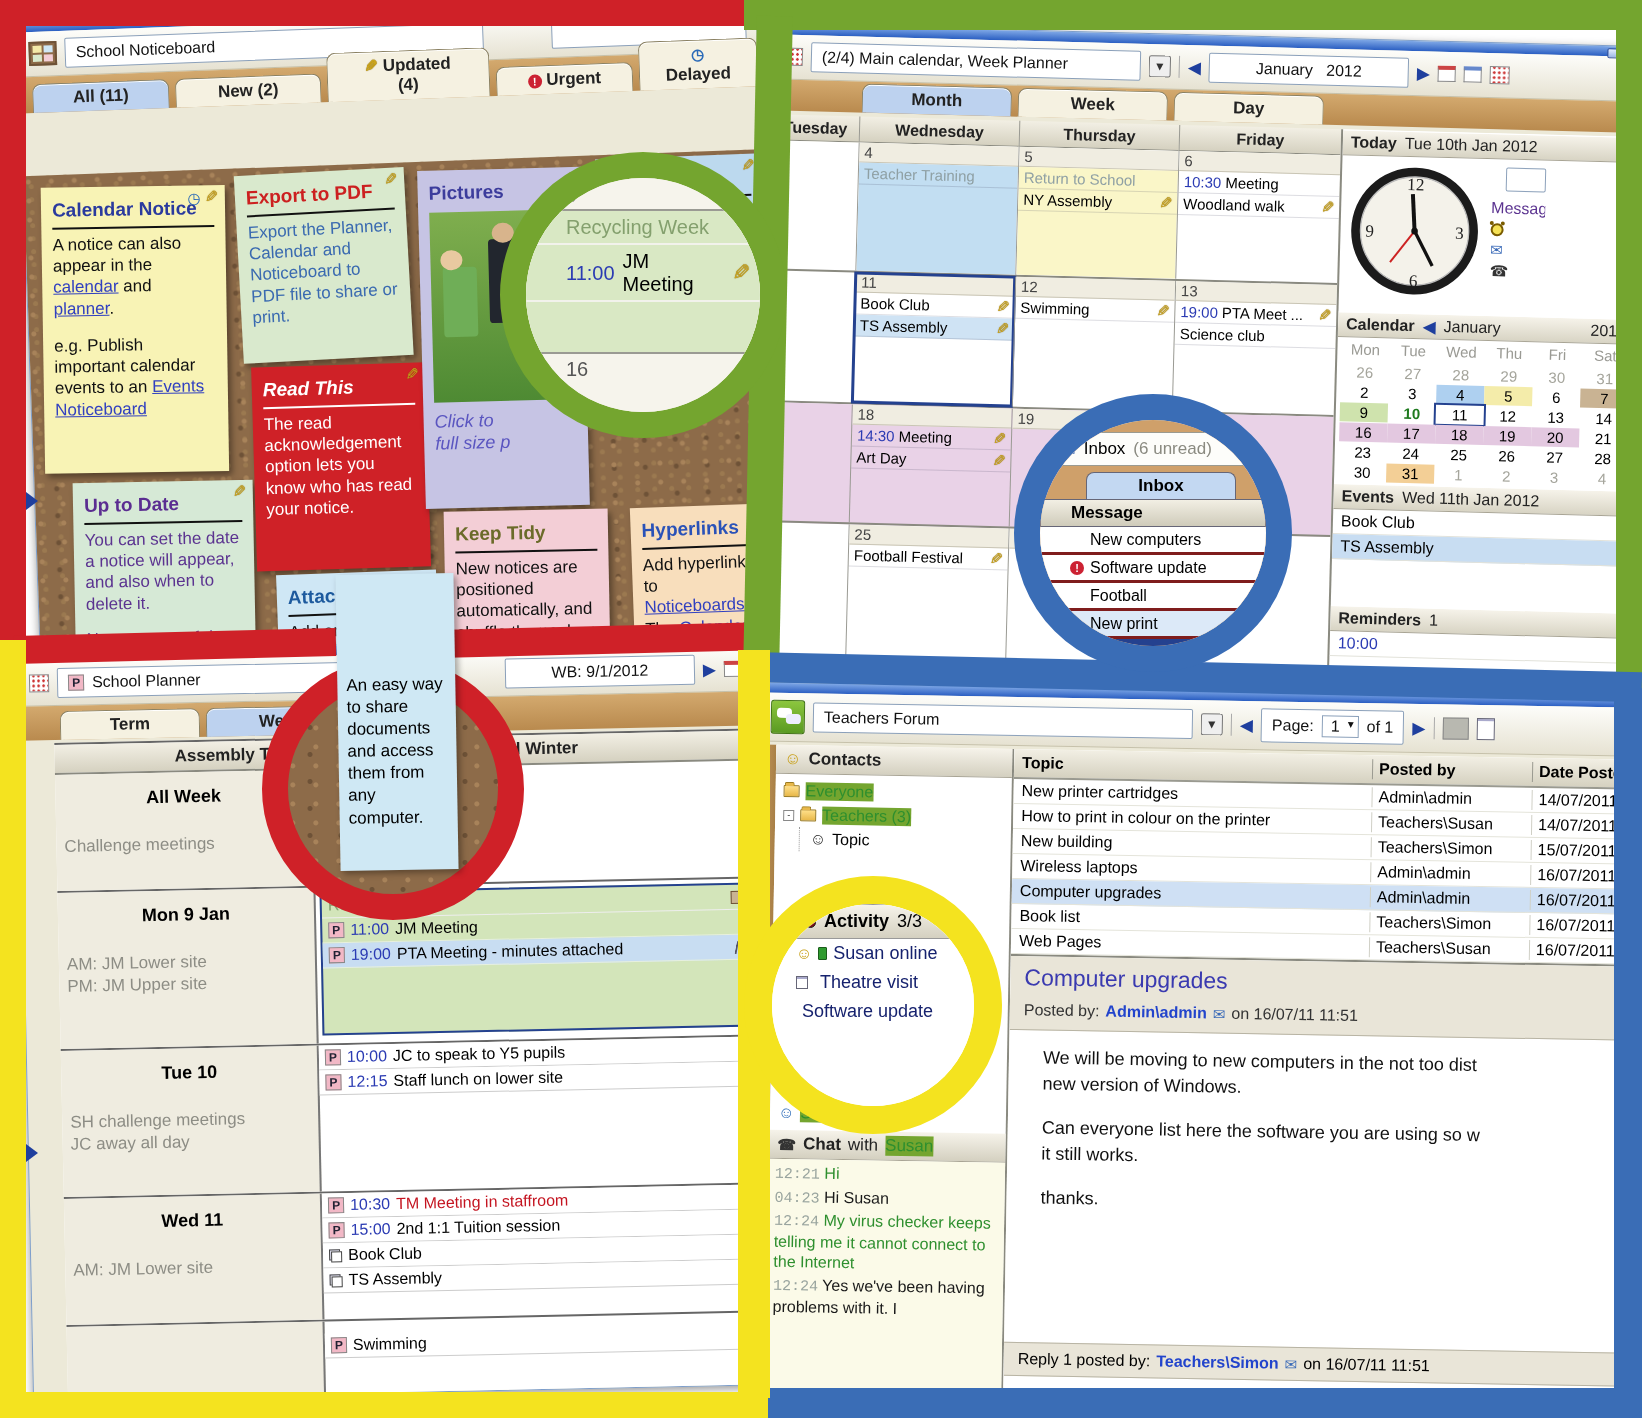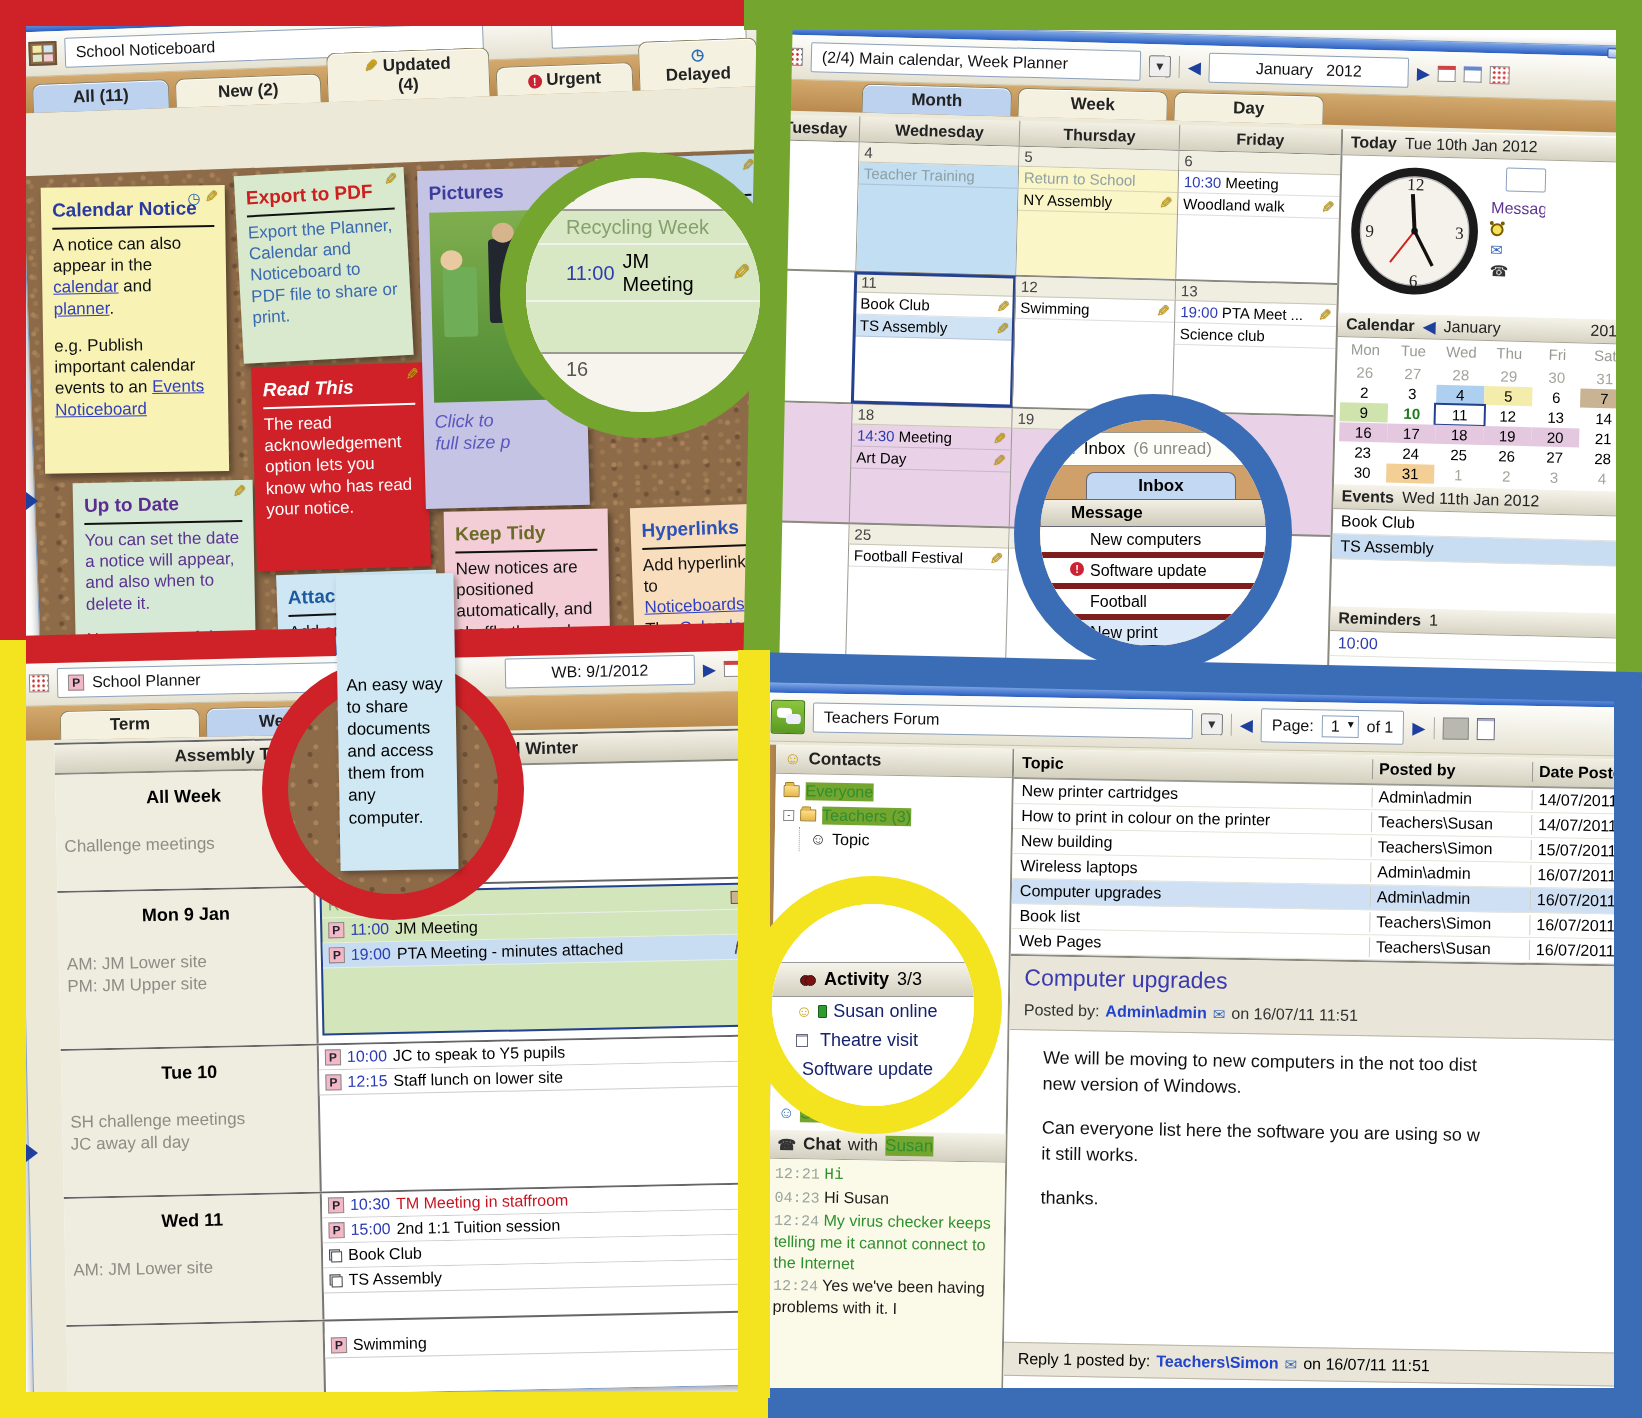--- a/index.html
+++ b/index.html
@@ -166,27 +166,27 @@
 .mag .gev .t{color:#2b3bb3}
 .mag .gfill{background:#d9e8c4;height:52px;border-bottom:2px solid #9a9a93}
 .mag .row16{padding:4px 10px 2px 40px;color:#555}
 
 
 .inb{position:absolute;inset:0;background:#cfa06a;font-size:15px}
 .inb .bar{display:flex;align-items:center;gap:8px;background:#fdfdfa;border:1px solid #9a9a90;border-radius:4px;margin:12px 10px 6px;padding:6px 8px;font-size:17px}
 .inb .cnt{color:#8a8a80}
 .inb .tab{background:#c3d8f2;border:1px solid #667;border-bottom:none;border-radius:8px 8px 0 0;margin:4px 30px 0 46px;text-align:center;font-weight:bold;font-size:17px;padding:3px}
 .inb .mhd{background:linear-gradient(#f2efe4,#cfcbba);border:1px solid #667;font-weight:bold;font-size:17px;padding:3px 12px 3px 30px}
-.inb .mrow{background:#fff;display:flex;gap:6px;padding:4px 10px 3px 30px;font-size:16px;border-bottom:6px solid #7f1d1d}
+.inb .mrow{background:#fff;display:flex;align-items:center;gap:6px;padding:4px 10px 3px 30px;font-size:16px;border-bottom:3px solid #7f1d1d}
 .inb .mrow.sel{background:#dce9f8}
 .inb .foot{background:#24418f;height:18px}
 
 
 .act{position:absolute;inset:0;background:#fff;font-size:18px}
-.act .ahdr{display:flex;align-items:center;gap:8px;background:linear-gradient(#f6f3ea,#d4d0c0);border-top:1px solid #999;border-bottom:1px solid #999;padding:6px 8px 6px 28px;font-weight:bold;margin-top:58px}
+.act .ahdr{display:flex;align-items:center;gap:8px;background:linear-gradient(#f6f3ea,#d4d0c0);border-top:1px solid #999;border-bottom:1px solid #999;padding:6px 8px 6px 28px;font-weight:bold;}
 .act .arow{display:flex;align-items:center;gap:6px;padding:4px 6px 4px 24px;color:#16226e}
 
 
 .sharenote{position:absolute;z-index:46;background:#cfe8f4;box-shadow:3px 3px 6px rgba(0,0,0,.35);padding:8px 9px;font-size:17px;line-height:1.3}
 </style>
 </head>
 <body>
 
 <div class="stage">
 
@@ -714,21 +714,21 @@
                 <span class="green">School</span>
               </div>
           </div>
           <div class="fhdr">
               <span class="i-phone">☎</span>
               <span>Chat</span>
               <span style="font-weight:normal">with</span>
               <span class="green" style="color:#2e8f2e;font-weight:normal">Susan</span>
             </div>
           <div class="chat">
-              <div class="cmsg"><span class="ts">12:21</span> <span class="them" style="visibility: visible; font-family: Liberation Mono, monospace;">Hi</span></div>
+              <div class="cmsg"><span class="ts">12:21</span> <span class="them" style="visibility: visible;">Hi</span></div>
               <div class="cmsg"><span class="ts">04:23</span> <span class="me" style="visibility: visible;">Hi Susan</span></div>
               <div class="cmsg"><span class="ts">12:24</span> <span class="them" style="visibility: visible;">My virus checker keeps telling me it cannot connect to the Internet</span></div>
               <div class="cmsg"><span class="ts">12:24</span> <span class="me" style="visibility: visible;">Yes we've been having problems with it. I</span></div>
             </div>
           <div style="height:10px;background:#24418f"></div>
         </div>
         <div class="fright">
           <div class="ttable">
             <div class="trow hdr">
               <div class="c1">Topic</div>

